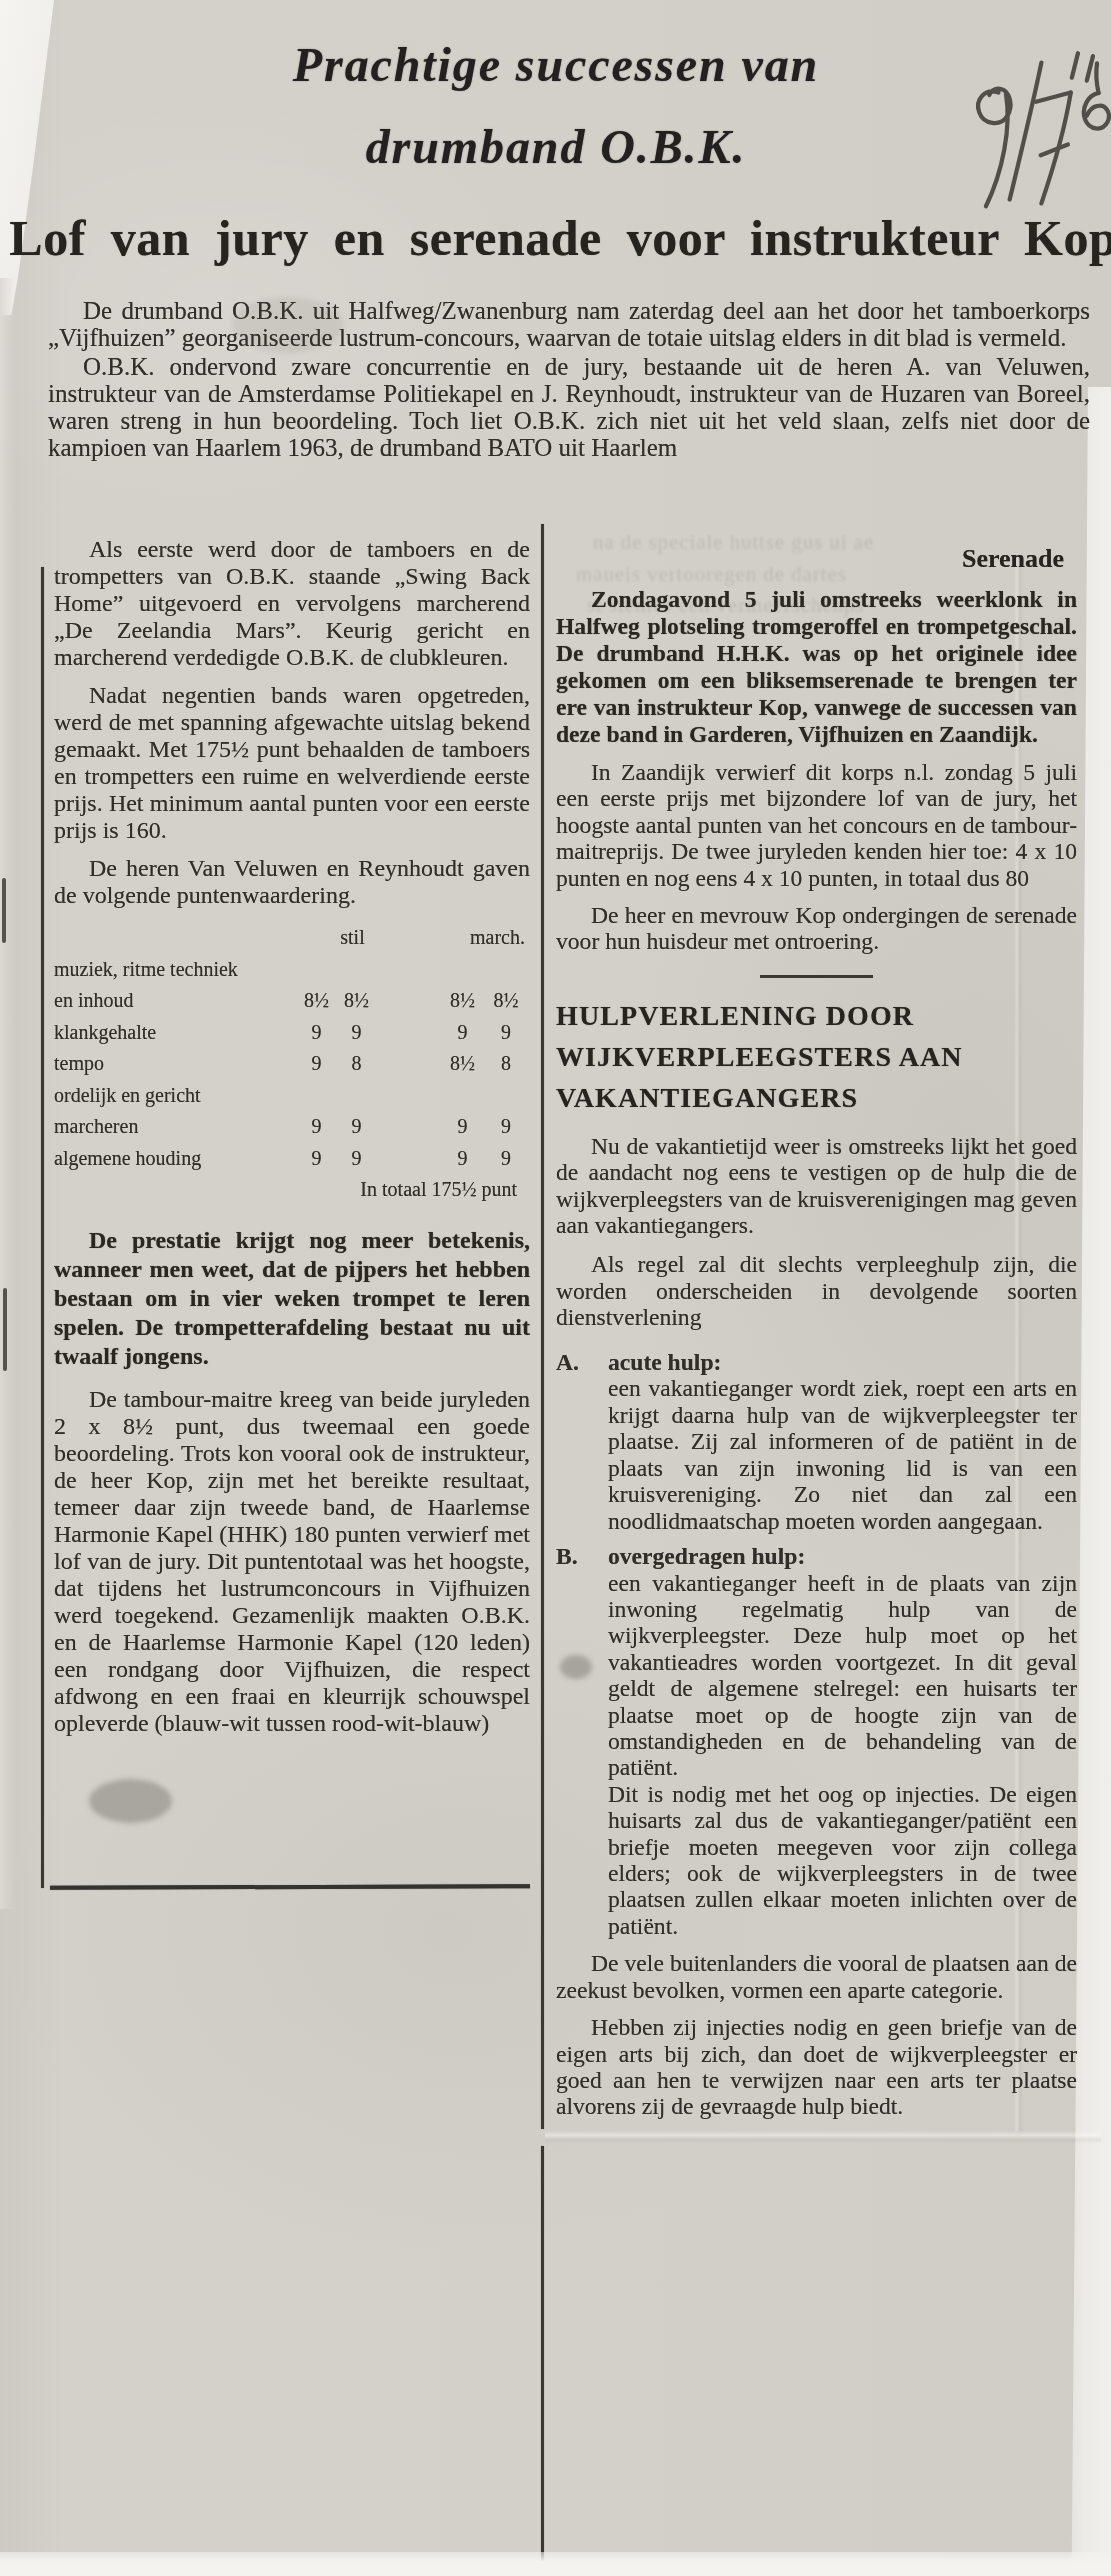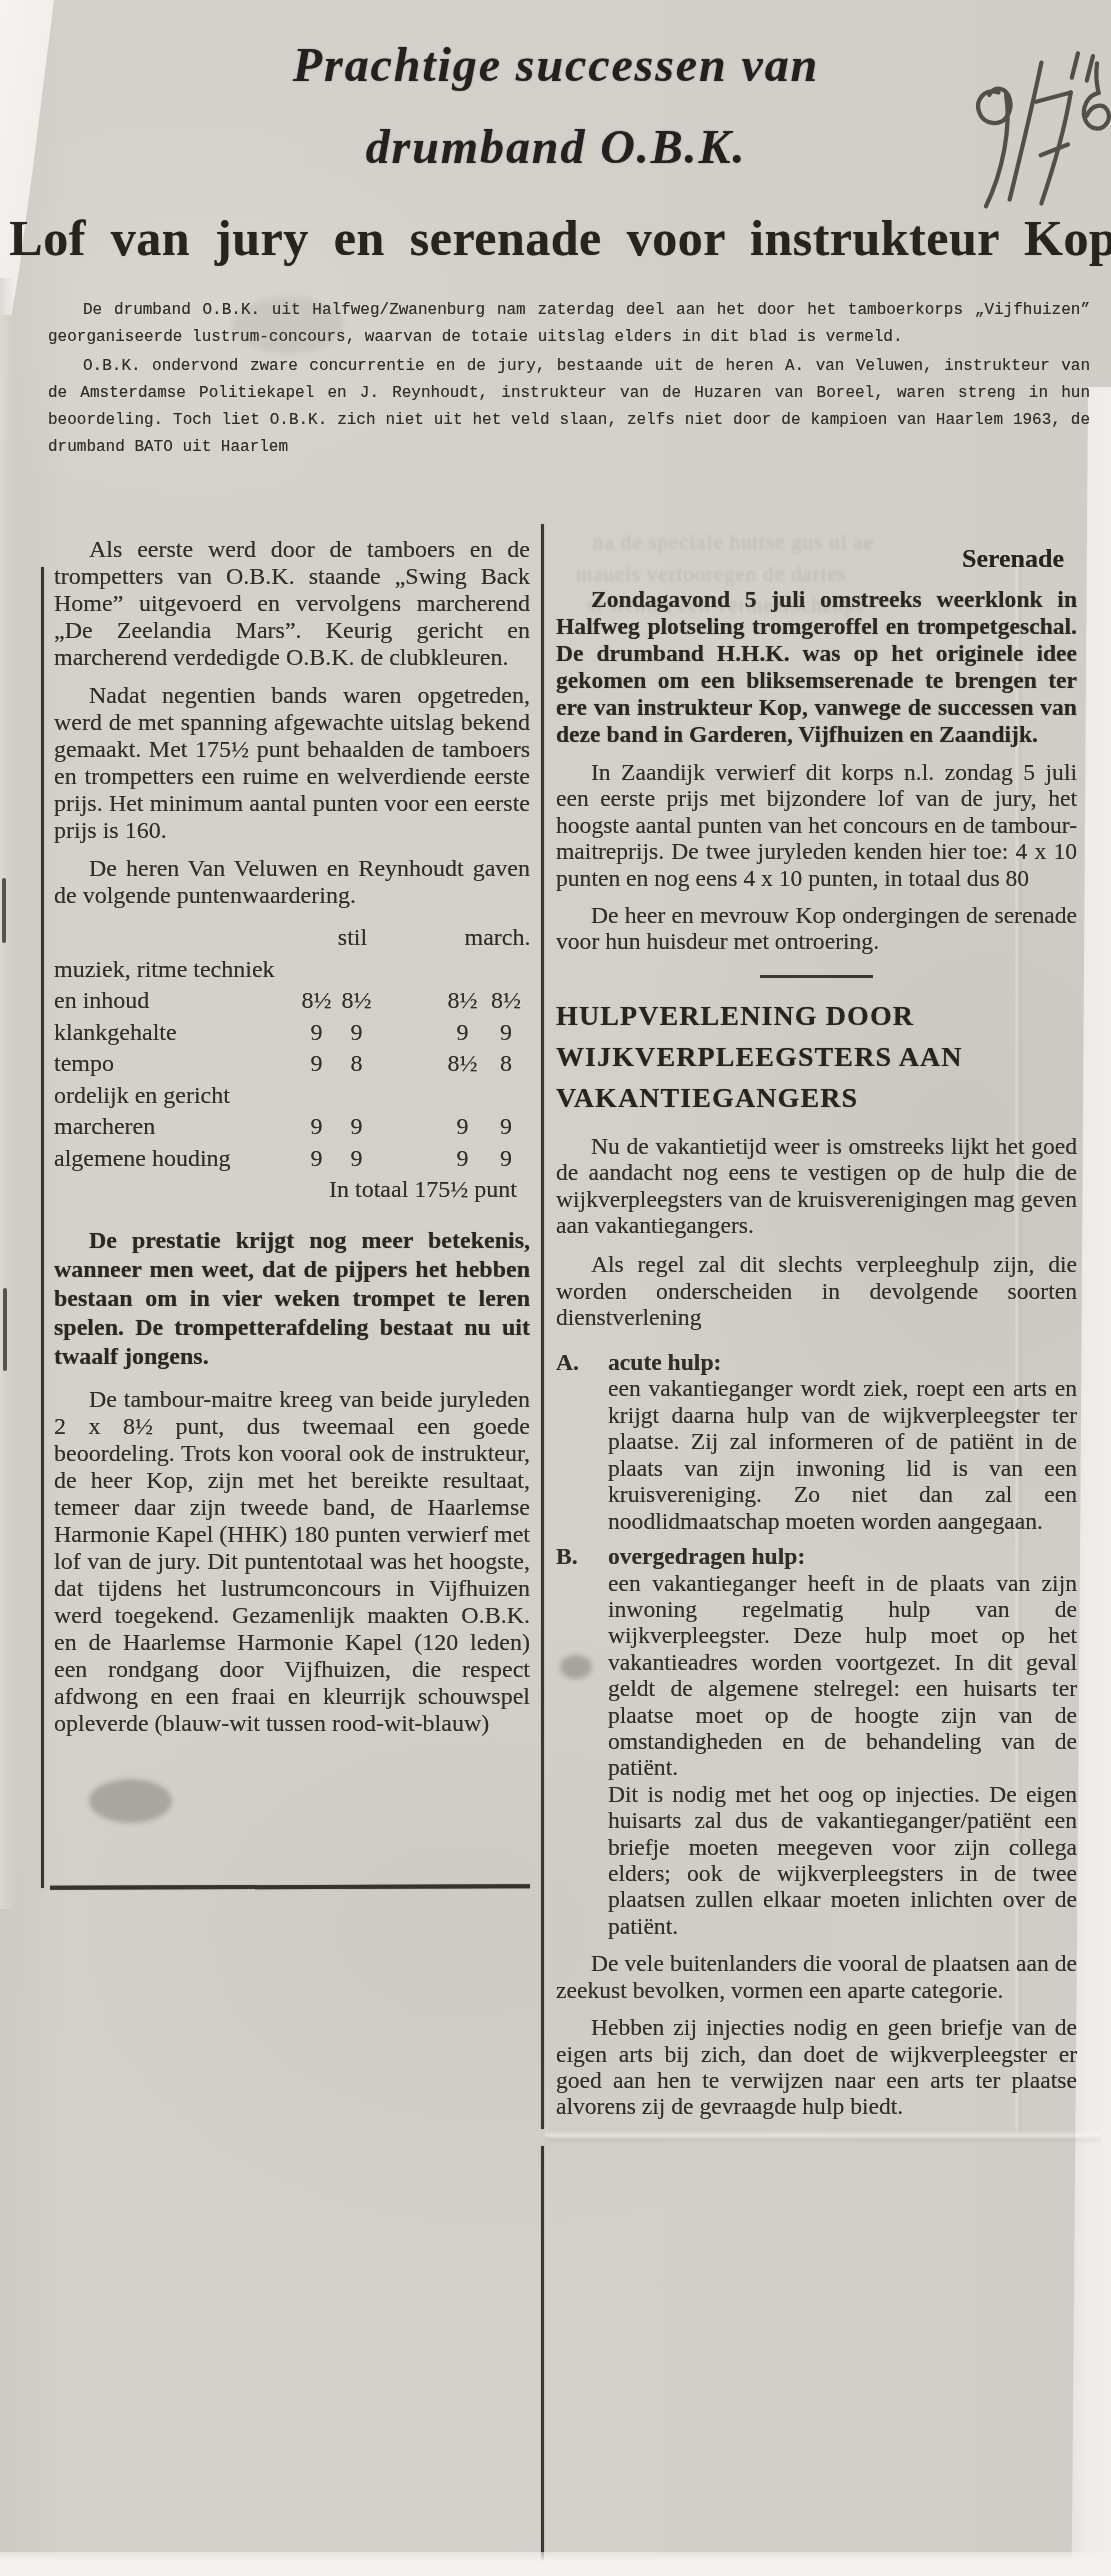--- a/index.html
+++ b/index.html
@@ -61,42 +61,42 @@
     left:9.3px;top:213px;width:1093px;text-align:center;
     font-weight:700;font-size:50px;line-height:50px;
     word-spacing:12px;letter-spacing:0.5px;color:#26241f;
     text-shadow:0 0 0.9px rgba(38,36,31,.5);
     white-space:nowrap;
   }
   .bodytext{
     font-size:24px;line-height:27px;text-align:justify;
     color:#302e29;text-shadow:0 0 0.6px rgba(48,46,41,.55);
   }
-  .intro{left:48px;top:297px;width:1042px;font-size:16px;font-family:Liberation Mono, monospace;}
+  .intro{left:48px;top:297px;width:1042px;font-size:25px;}
   .ind{text-indent:35px;}
   .m12{margin-top:11px;} .m14{margin-top:13px;} .m16{margin-top:15px;} .m22{margin-top:20.4px;}
   .leftcol{left:54px;top:536px;width:476px;}
   .rightcol{left:556px;top:519px;width:521px;font-size:23.6px;line-height:26.4px;}
   .bold-par{font-weight:700;color:#29271f;line-height:29px;text-shadow:0 0 0.9px rgba(41,39,31,.5);}
   .rightcol .bold-par{line-height:27px;}
 
   .serenade{
     text-align:right;padding-right:13px;font-weight:700;font-size:26px;line-height:28px;
     margin-top:26px;color:#26241f;
   }
   .h2caps{
     font-weight:700;font-size:28px;line-height:41px;letter-spacing:1.1px;
     color:#26241f;text-shadow:0 0 0.9px rgba(38,36,31,.5);
   }
   .divider{
     width:113px;height:2.8px;background:#3a3833;margin:20.4px auto 16.7px auto;
   }
 
   
-  .scoretable{margin-top:13px;font-size:24px;line-height:31.5px;}
+  .scoretable{margin-top:13px;font-size:20px;line-height:31.5px;}
   .thead{position:relative;height:31.5px;}
   .thead .stil{position:absolute;left:252px;width:93px;text-align:center;}
   .thead .march{position:absolute;left:389px;width:109px;text-align:center;}
   .trow{display:grid;grid-template-columns:243px 39px 41px 67px 37px 50px;}
   .trow .num{text-align:center;}
   .ttotal{text-align:right;padding-right:13px;}
 
   
   .svc-item{display:grid;grid-template-columns:52px 1fr;}
   .svc-label{font-weight:700;}

